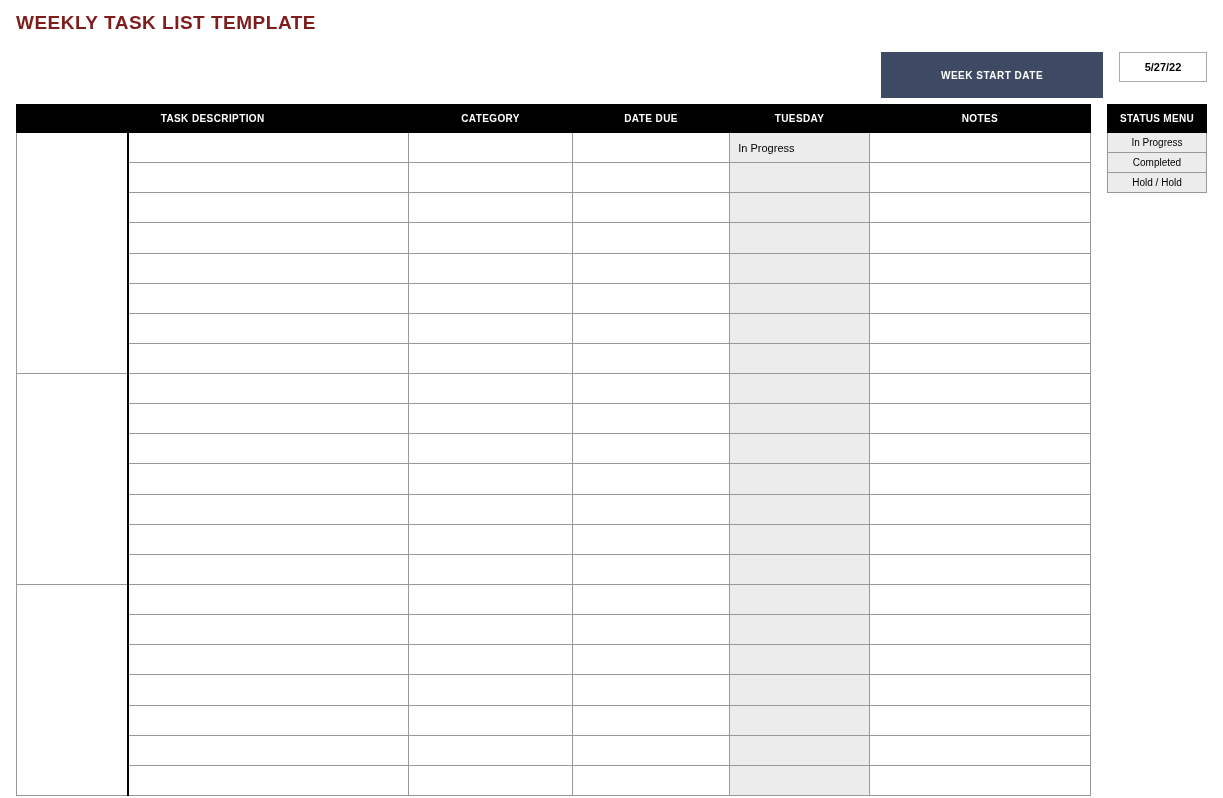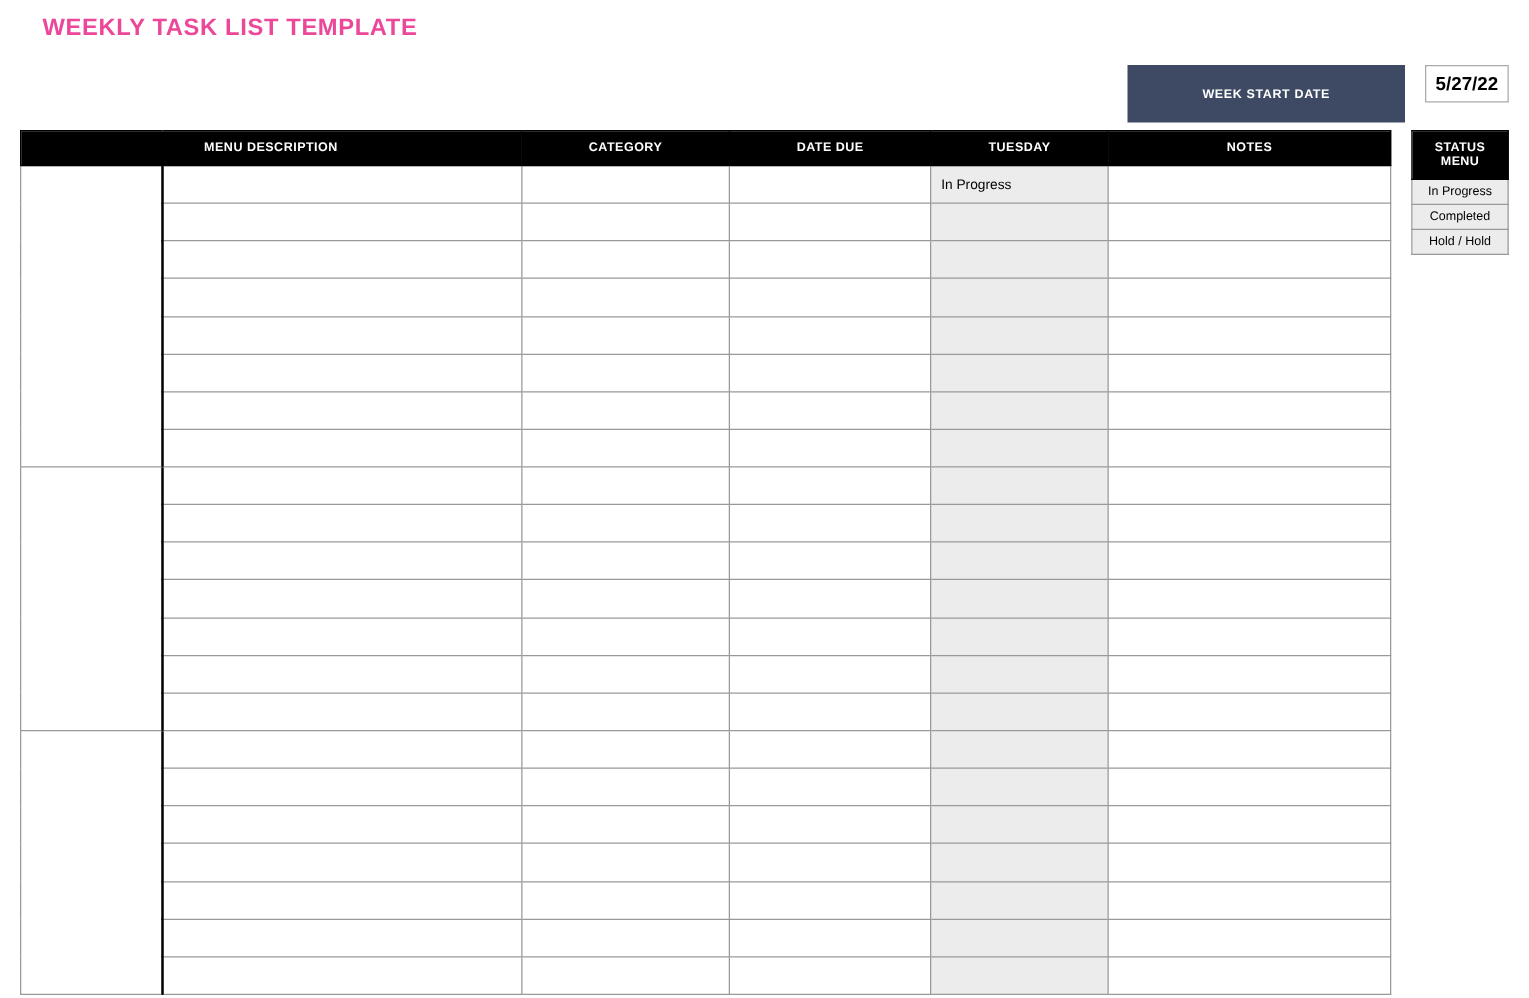--- a/index.html
+++ b/index.html
@@ -3,26 +3,26 @@
 <meta charset="utf-8">
 <style>
   * { box-sizing: border-box; margin: 0; padding: 0; }
   body {
     font-family: Arial, Helvetica, sans-serif;
     background: #fff;
     padding: 12px 16px 0 16px;
     font-size: 11px;
   }
   .title {
-    color: #ec4899;
+    color: #7f1d1d;
     font-size: 19px;
     font-weight: 800;
     letter-spacing: 0.5px;
     margin-bottom: 18px;
-    margin-left: 18px;
+    margin-left: 0;
   }
   .top-row {
     display: flex;
     justify-content: flex-end;
     gap: 16px;
     margin-bottom: 6px;
     align-items: stretch;
   }
   .week-start-label {
     background: #3e4a63;
@@ -31,27 +31,27 @@
     font-size: 10px;
     width: 222px;
     height: 46px;
     display: flex;
     align-items: center;
     justify-content: center;
     letter-spacing: 0.5px;
   }
   .week-start-value {
     border: 1px solid #aaa;
-    width: 67px;
+    width: 88px;
     height: 30px;
     display: flex;
     align-items: center;
     justify-content: center;
     font-weight: 700;
-    font-size: 15px;
+    font-size: 11px;
   }
   .main-area {
     display: flex;
     gap: 16px;
     align-items: flex-start;
   }
   .main-table {
     flex: 1;
     border-collapse: collapse;
     table-layout: fixed;
@@ -103,21 +103,21 @@
     height: 30px;
     padding: 0 8px;
     font-size: 11px;
     vertical-align: middle;
     background: #fff;
   }
   .main-table tbody td.status-cell {
     background: #ececec;
   }
   .side-table {
-    width: 78px;
+    width: 100px;
     border-collapse: collapse;
   }
   .side-table th {
     background: #000;
     color: #fff;
     font-size: 10px;
     font-weight: 700;
     padding: 8px 4px;
     text-align: center;
     border: 1px solid #000;
@@ -147,21 +147,21 @@
     <colgroup id="colgroup">
         <col style="width: 112px;">
         <col style="width: 282px;">
         <col style="width: 164px;">
         <col style="width: 158px;">
         <col style="width: 140px;">
         <col style="width: 222px;">
       </colgroup>
     <thead>
       <tr>
-        <th colspan="2">MENU DESCRIPTION</th>
+        <th colspan="2">TASK DESCRIPTION</th>
         <th>CATEGORY</th>
         <th>DATE DUE</th>
         <th>TUESDAY</th>
         <th>NOTES</th>
       </tr>
     </thead>
     <tbody id="tbody">
         <tr>
           <td class="day-cell" rowspan="8">
             <div class="day-inner" style="height: 240px;">

